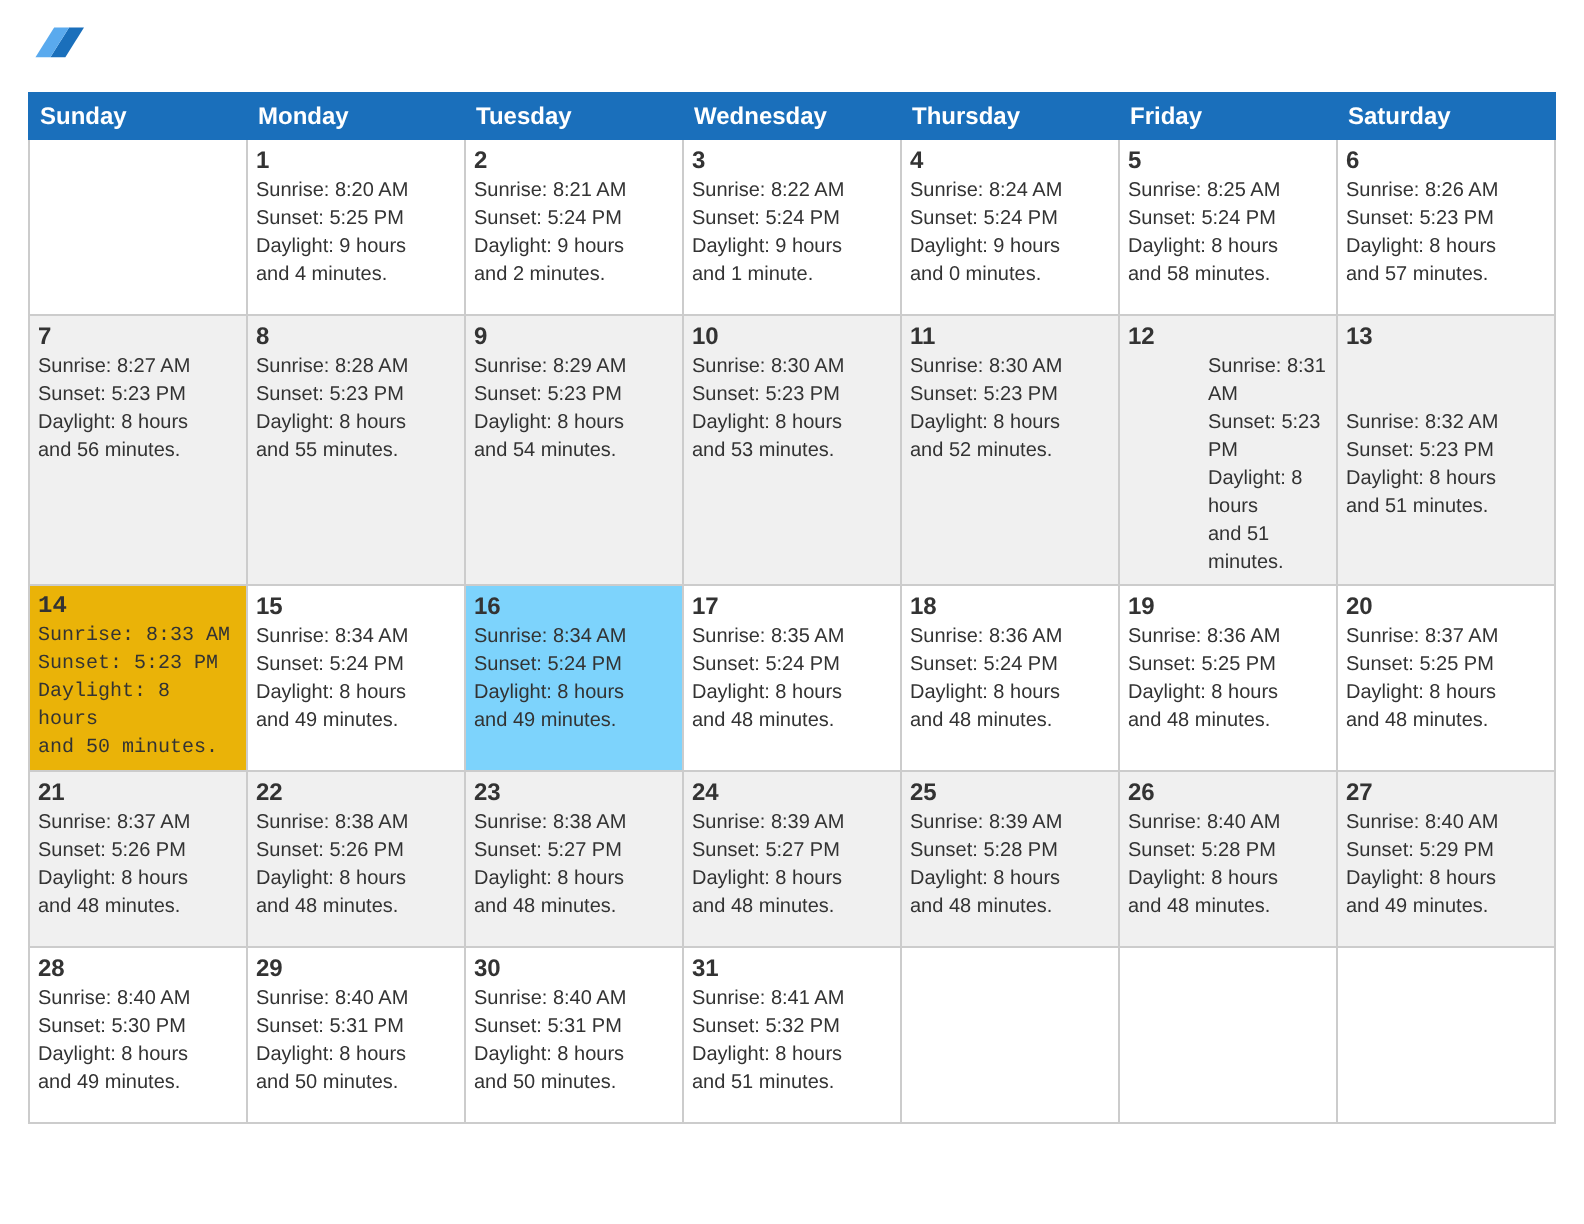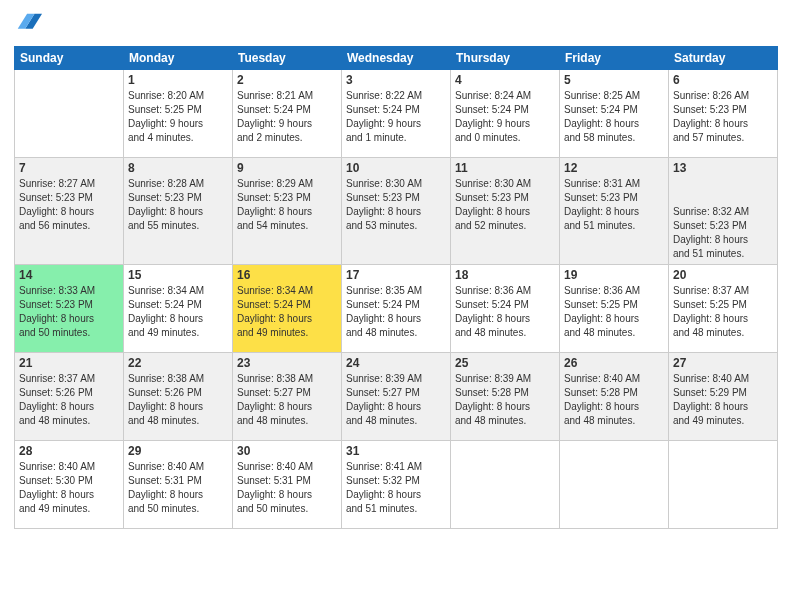--- a/index.html
+++ b/index.html
@@ -206,49 +206,49 @@
           </td>
           <td style="background: rgb(240, 240, 240);">
             <div class="day-number">11</div>
             <div class="day-info" style="white-space: pre-line;">Sunrise: 8:30 AM
 Sunset: 5:23 PM
 Daylight: 8 hours
 and 52 minutes.</div>
           </td>
           <td style="background: rgb(240, 240, 240);">
             <div class="day-number">12</div>
-            <div class="day-info" style="white-space: pre-line;">Sunrise: 8:31 AM
+            <div class="day-info" style="white-space: pre-line; margin-left: 40px;">Sunrise: 8:31 AM
 Sunset: 5:23 PM
 Daylight: 8 hours
 and 51 minutes.</div>
           </td>
           <td style="background: rgb(240, 240, 240);">
             <div class="day-number">13</div>
             <div class="day-info" style="white-space: pre-line; margin-top: 30px;">Sunrise: 8:32 AM
 Sunset: 5:23 PM
 Daylight: 8 hours
 and 51 minutes.</div>
           </td>
         </tr>
         <tr>
-          <td style="background: #86efac;">
+          <td style="background: #eab308; font-family: Liberation Mono, monospace;">
             <div class="day-number">14</div>
             <div class="day-info" style="white-space: pre-line;">Sunrise: 8:33 AM
 Sunset: 5:23 PM
 Daylight: 8 hours
 and 50 minutes.</div>
           </td>
           <td style="background: rgb(255, 255, 255);">
             <div class="day-number">15</div>
             <div class="day-info" style="white-space: pre-line;">Sunrise: 8:34 AM
 Sunset: 5:24 PM
 Daylight: 8 hours
 and 49 minutes.</div>
           </td>
-          <td style="background: #fde047; margin-top: 31px;">
+          <td style="background: #7dd3fc; margin-top: 31px;">
             <div class="day-number">16</div>
             <div class="day-info" style="white-space: pre-line;">Sunrise: 8:34 AM
 Sunset: 5:24 PM
 Daylight: 8 hours
 and 49 minutes.</div>
           </td>
           <td style="background: rgb(255, 255, 255);">
             <div class="day-number">17</div>
             <div class="day-info" style="white-space: pre-line;">Sunrise: 8:35 AM
 Sunset: 5:24 PM

